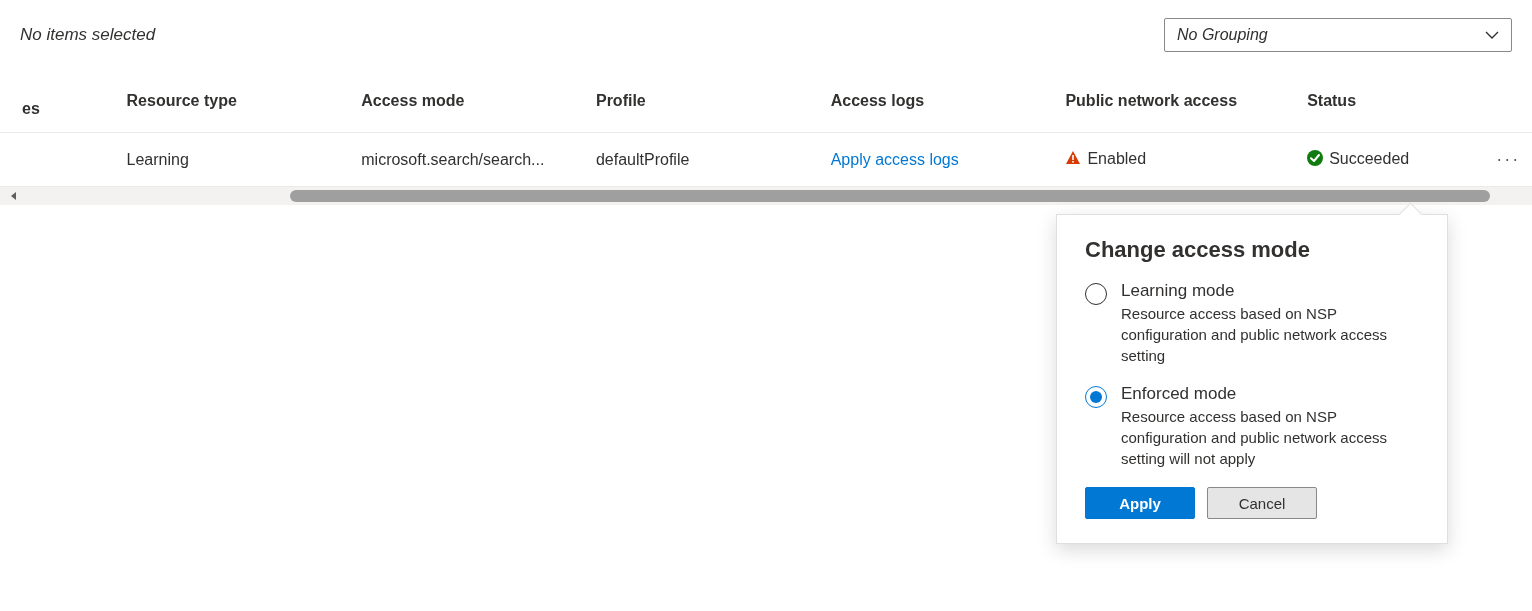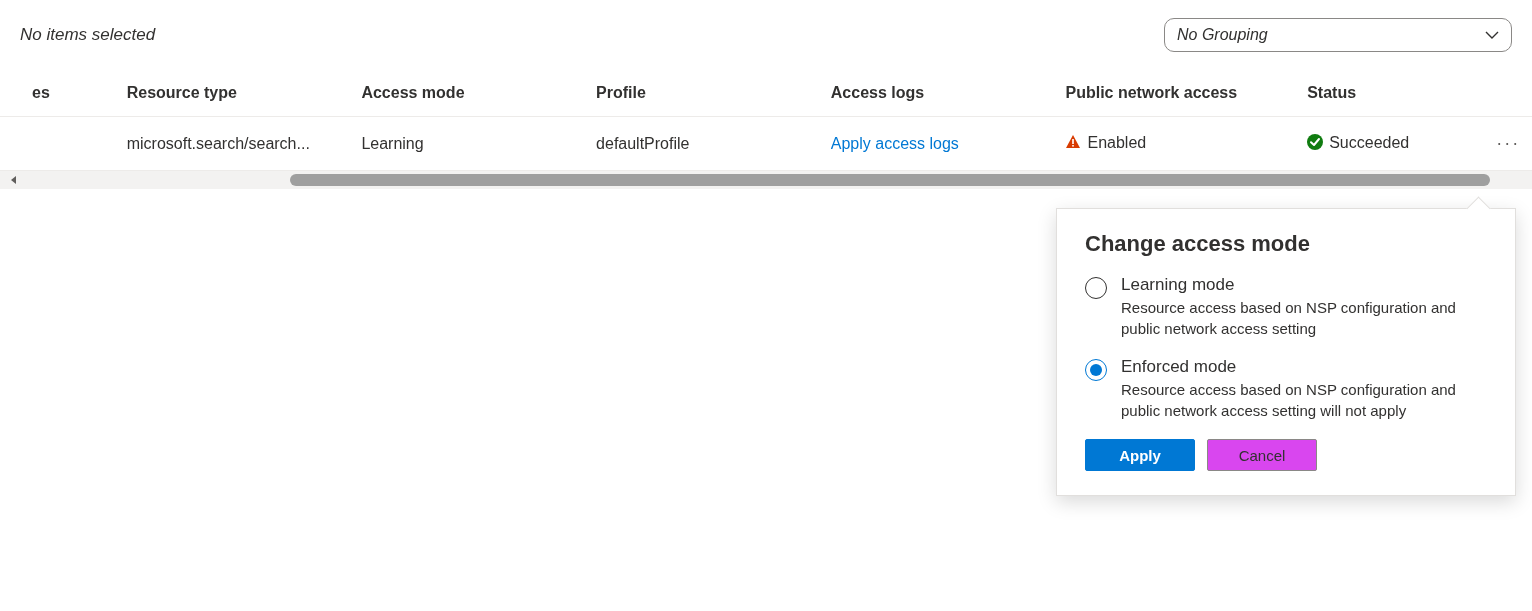--- a/index.html
+++ b/index.html
@@ -24,21 +24,21 @@
     font-style: italic;
   }
   .selection-text {
     font-size: 17px;
     color: #323130;
   }
   .grouping-select {
     width: 348px;
     height: 34px;
     border: 1px solid #8a8886;
-    border-radius: 10px;
+    border-radius: 2px;
     display: flex;
     align-items: center;
     justify-content: space-between;
     padding: 0 12px;
     font-size: 16px;
     color: #323130;
     cursor: pointer;
   }
   .chevron {
     width: 14px;
@@ -63,21 +63,21 @@
   .col {
     font-size: 16px;
     overflow: hidden;
     text-overflow: ellipsis;
     white-space: nowrap;
   }
   .header-row .col {
     font-weight: 600;
     color: #323130;
   }
-  .col-name      { width: 128px; padding-left: 32px; }
+  .col-name      { width: 128px; padding-left: 22px; margin-top: 16px; }
   .col-type      { width: 238px; }
   .col-access    { width: 238px; }
   .col-profile   { width: 238px; }
   .col-logs      { width: 238px; }
   .col-pna       { width: 237px; }
   .col-status    { width: 180px; margin-left: 8px; }
   .col-actions   { width: 48px; text-align: center; }
 
   .link {
     color: #0078d4;
@@ -127,23 +127,23 @@
     right: 42px;
     top: 0;
     height: 12px;
     background: #9f9f9f;
     border-radius: 6px;
   }
 
   
   .popover {
     position: absolute;
-    top: 208px;
+    top: 214px;
     left: 1056px;
-    width: 460px;
+    width: 392px;
     background: #fff;
     border: 1px solid #e1dfdd;
     box-shadow: 0 6px 18px rgba(0,0,0,0.15);
     padding: 22px 28px 24px 28px;
   }
   .popover::before {
     content: "";
     position: absolute;
     top: -9px;
     right: 28px;
@@ -212,21 +212,21 @@
     align-items: center;
     justify-content: center;
     padding: 0 6px;
   }
   .btn-primary {
     background: #0078d4;
     color: #fff;
     border: 1px solid #0078d4;
   }
   .btn-secondary {
-    background: #d946ef;
+    background: #e5e5e5;
     color: #323130;
     border: 1px solid #8a8886;
     font-weight: 400;
   }
 </style>
 </head>
 <body>
 
 <div class="topbar">
   <div class="selection-text">No items selected</div>
@@ -247,22 +247,22 @@
     <div class="col col-access">Access mode</div>
     <div class="col col-profile">Profile</div>
     <div class="col col-logs">Access logs</div>
     <div class="col col-pna">Public network access</div>
     <div class="col col-status">Status</div>
     <div class="col col-actions"></div>
   </div>
 
   <div class="data-row">
     <div class="col col-name"></div>
+    <div class="col col-access">Learning</div>
     <div class="col col-type">microsoft.search/search...</div>
-    <div class="col col-access">Learning</div>
     <div class="col col-profile">defaultProfile</div>
     <div class="col col-logs">
       <span class="link">Apply access logs</span>
     </div>
     <div class="col col-pna">
       <span class="warn-icon">
         <svg width="16" height="16" viewBox="0 0 16 16">
             <path d="M8 1 L15 14 L1 14 Z" fill="#d83b01"></path>
             <rect x="7.2" y="5" width="1.6" height="5" fill="#fff"></rect>
             <rect x="7.2" y="11" width="1.6" height="1.6" fill="#fff"></rect>

